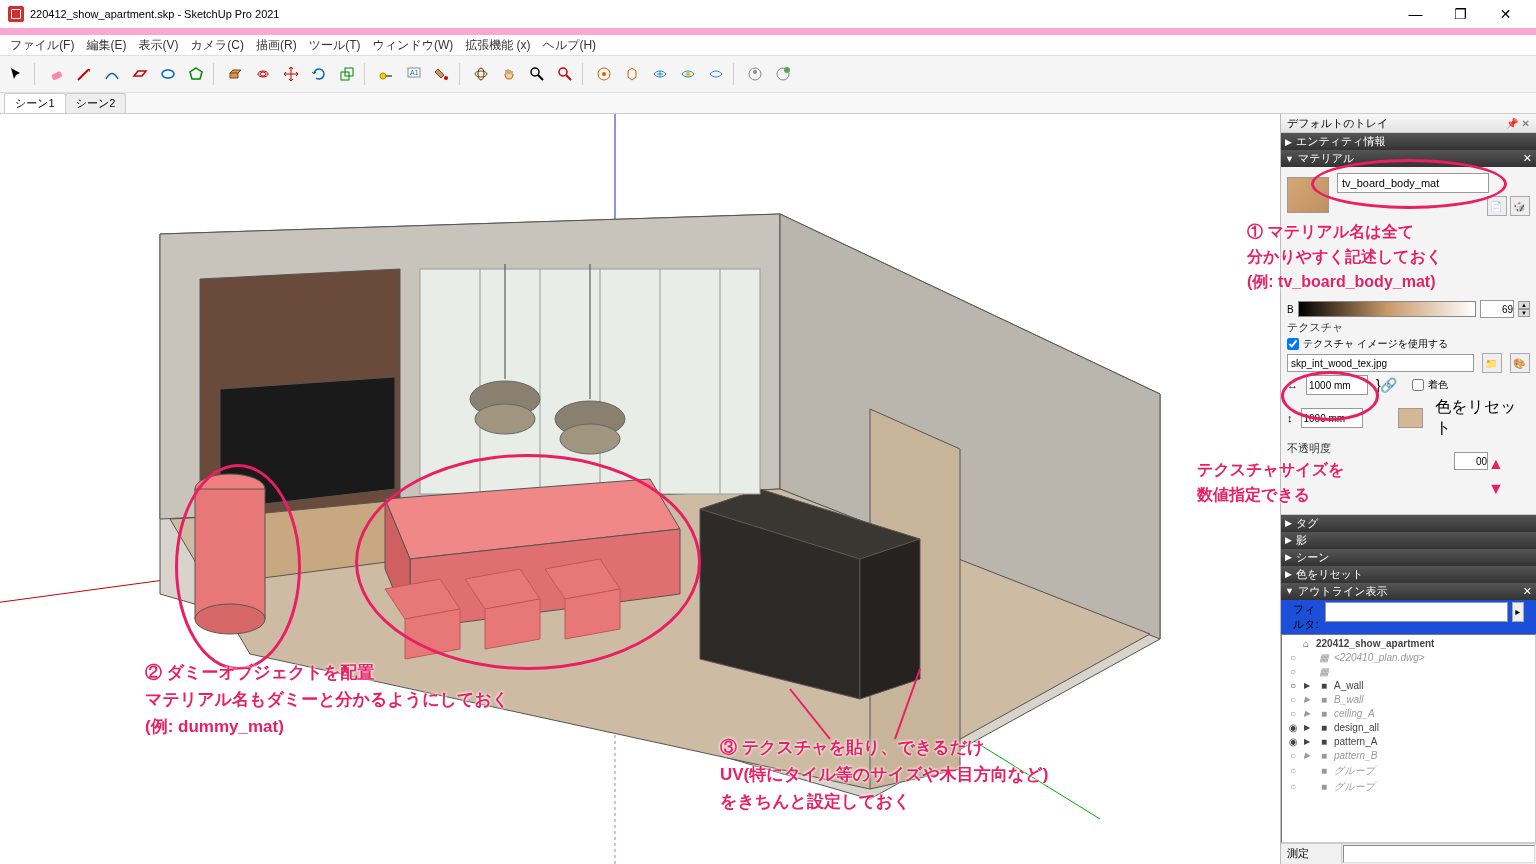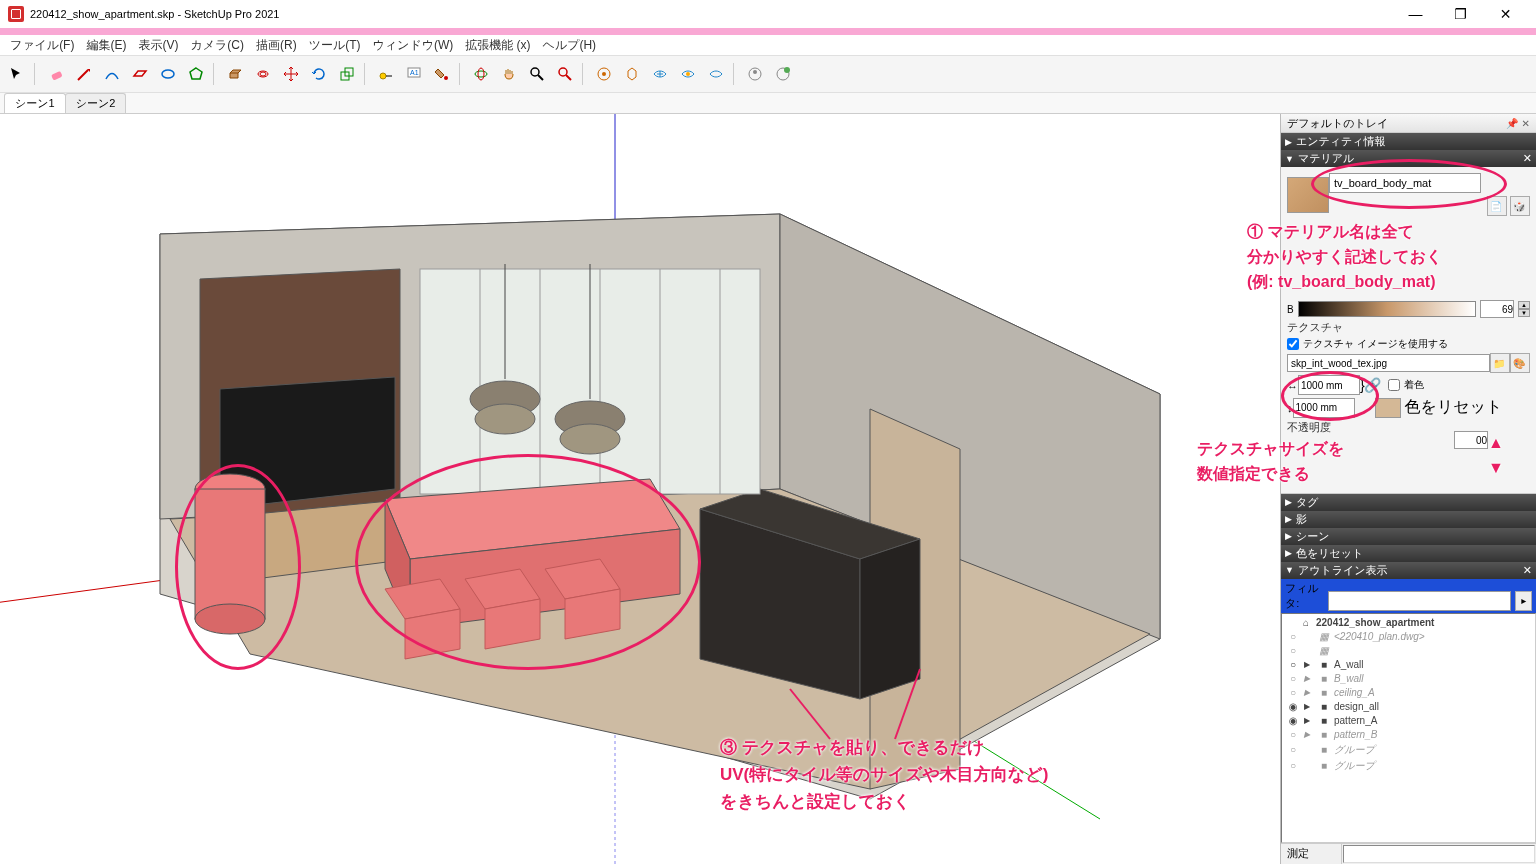--- a/index.html
+++ b/index.html
@@ -18,42 +18,42 @@
 .stab{padding:2px 10px;border:1px solid #ccc;border-bottom:none;background:#fff;font-size:11px;border-radius:3px 3px 0 0;margin-right:-1px}
 .stab.inactive{background:#eee}
 .work{flex:1;display:flex;position:relative;overflow:hidden}
 .viewport{flex:1;position:relative;background:#fff}
 .tray{width:255px;background:#1d4ed8;border-left:1px solid #bbb;display:flex;flex-direction:column;font-size:11px}
 .tray-title{height:18px;background:linear-gradient(#f8f8f8,#e4e4e4);border-bottom:1px solid #ccc;padding:0 6px;display:flex;align-items:center;font-size:11px;position:relative}
 .tray-title .pin{margin-left:auto;font-size:10px;color:#666}
 .phead{height:17px;background:linear-gradient(#555,#333);color:#fff;padding:0 4px;display:flex;align-items:center;font-size:11px}
 .phead .arrow{margin-right:4px;font-size:9px}
 .panel-body{background:#f4f4f4;padding:4px 6px;border-bottom:1px solid #ccc}
-.mat-row{display:flex;align-items:center;gap:0;margin:2px 0}
+.mat-row{display:flex;align-items:center;gap:8px;margin:2px 0}
 .mat-swatch{width:40px;height:34px;background:linear-gradient(135deg,#d4a878,#c09060);border:1px solid #999}
 .mat-name{flex:1;height:18px;border:1px solid #999;background:#fff;padding:0 4px;font-size:11px}
 .icon-btn{width:18px;height:18px;border:1px solid #aaa;background:#eee;display:flex;align-items:center;justify-content:center;font-size:10px}
 .slider-row{display:flex;align-items:center;gap:4px;font-size:10px}
 .slider-bar{flex:1;height:14px;background:linear-gradient(90deg,#000,#c8986a,#fff);border:1px solid #888}
 .num-in{width:30px;height:14px;border:1px solid #999;background:#fff;font-size:10px;text-align:right;padding-right:0}
 .spin{width:12px;height:16px;display:flex;flex-direction:column}
 .spin div{height:8px;border:1px solid #999;background:#ddd;font-size:6px;line-height:6px;text-align:center}
 .sect-label{font-size:11px;color:#333;margin:2px 0}
 .chk{display:flex;align-items:center;gap:4px;font-size:10px}
 .chk input{width:12px;height:12px;margin:0}
 .tex-name{flex:1;height:16px;border:1px solid #999;background:#fff;padding:0 3px;font-size:10px}
 .dim-in{width:56px;height:16px;border:1px solid #999;background:#fff;font-size:10px;text-align:left}
 .color-sw{width:24px;height:18px;background:#d4b896;border:1px solid #999}
 .outl{flex:1 1 auto;overflow-y:auto;background:#fff;border:1px inset #ccc;padding:2px;min-height:0}
 .outl .orow{display:flex;align-items:center;gap:4px;padding:1px 2px;font-size:10px;color:#444}
 .outl .orow.dim{color:#999;font-style:italic}
 .outl .vis{width:14px;text-align:center}
 .outl .tri{width:10px;font-size:8px}
 .outl .ico{width:12px;height:12px;display:flex;align-items:center;justify-content:center}
-.filter-row{display:flex;align-items:flex-end;gap:4px;padding:2px 4px}
+.filter-row{display:flex;align-items:flex-start;gap:4px;padding:2px 12px}
 .filter-in{flex:1;height:16px;border:1px solid #999;background:#fff}
 .status{display:flex;height:20px;border-top:1px solid #ccc;background:#f0f0f0;font-size:11px}
 .status .lab{width:48px;padding:2px 6px;border-right:1px solid #ccc}
 .status .val{flex:1;background:#fff;border:1px inset #ddd;margin:1px;padding:1px 4px}
 .anno{position:absolute;color:#e91e63;font-weight:bold;font-size:17px;line-height:1.6;pointer-events:none;text-shadow:0 0 3px #fff,0 0 3px #fff}
 .circ{position:absolute;border:3px solid #e91e63;border-radius:50%;pointer-events:none}
 svg.scene{width:100%;height:100%}
 </style>
 </head>
 <body>
@@ -300,20 +300,25 @@
               <polygon points="485,490 540,480 540,520 485,530"></polygon>
             <polygon points="545,450 600,440 620,470 565,480"></polygon>
               <polygon points="565,480 620,470 620,510 565,520"></polygon>
           </g>
         </g>
       </svg>
       
       <div class="circ" style="left:175px;top:350px;width:120px;height:200px"></div>
       <div class="circ" style="left:355px;top:340px;width:340px;height:210px"></div>
       
+      <div class="anno" style="left:145px;top:545px">
+        <span>② ダミーオブジェクトを配置</span><br>
+        <span>マテリアル名もダミーと分かるようにしておく</span><br>
+        <span>(例: dummy_mat)</span>
+      </div>
       <div class="anno" style="left:720px;top:620px">
         <span>③ テクスチャを貼り、できるだけ</span><br>
         <span>UV(特にタイル等のサイズや木目方向など)</span><br>
         <span>をきちんと設定しておく</span>
       </div>
       
       <svg style="position:absolute;left:0;top:0;width:100%;height:100%;pointer-events:none">
         <line x1="790" y1="575" x2="830" y2="625" stroke="#e91e63" stroke-width="2"></line>
         <line x1="920" y1="555" x2="895" y2="625" stroke="#e91e63" stroke-width="2"></line>
       </svg>

